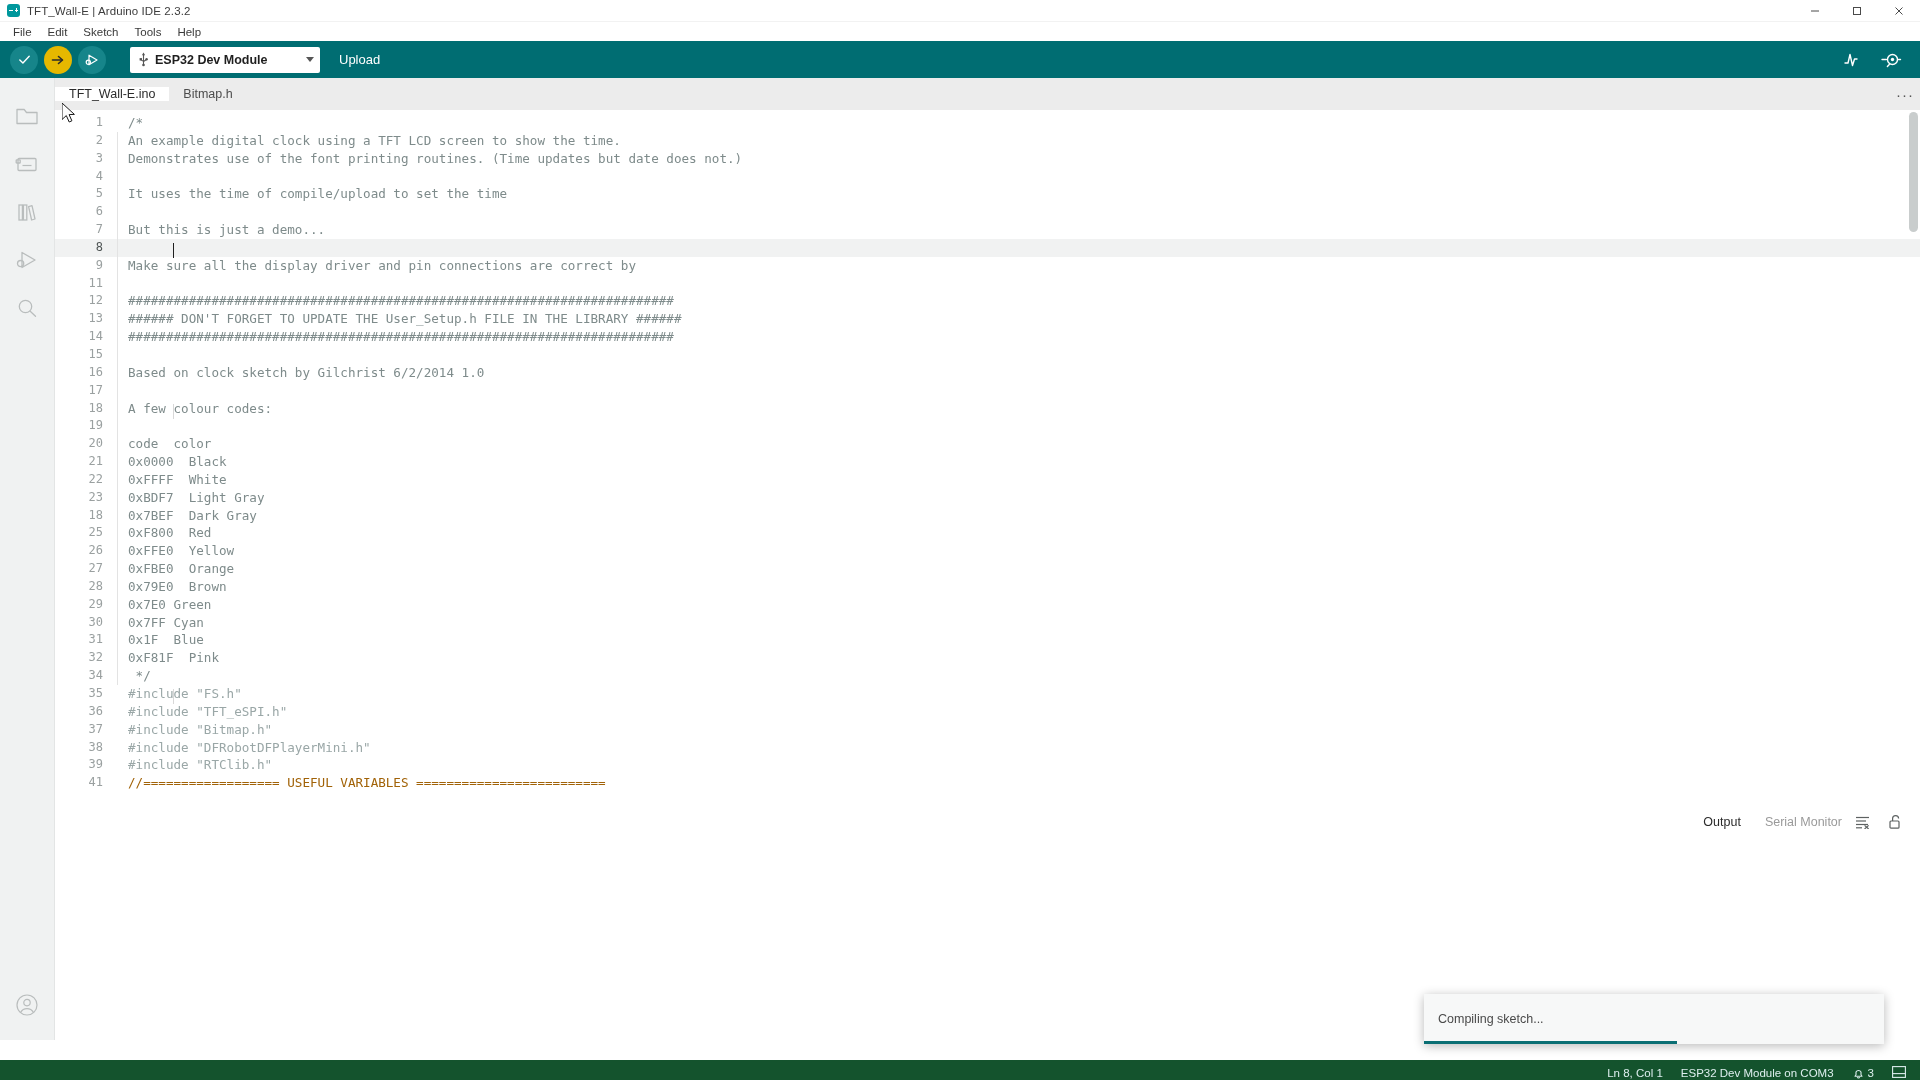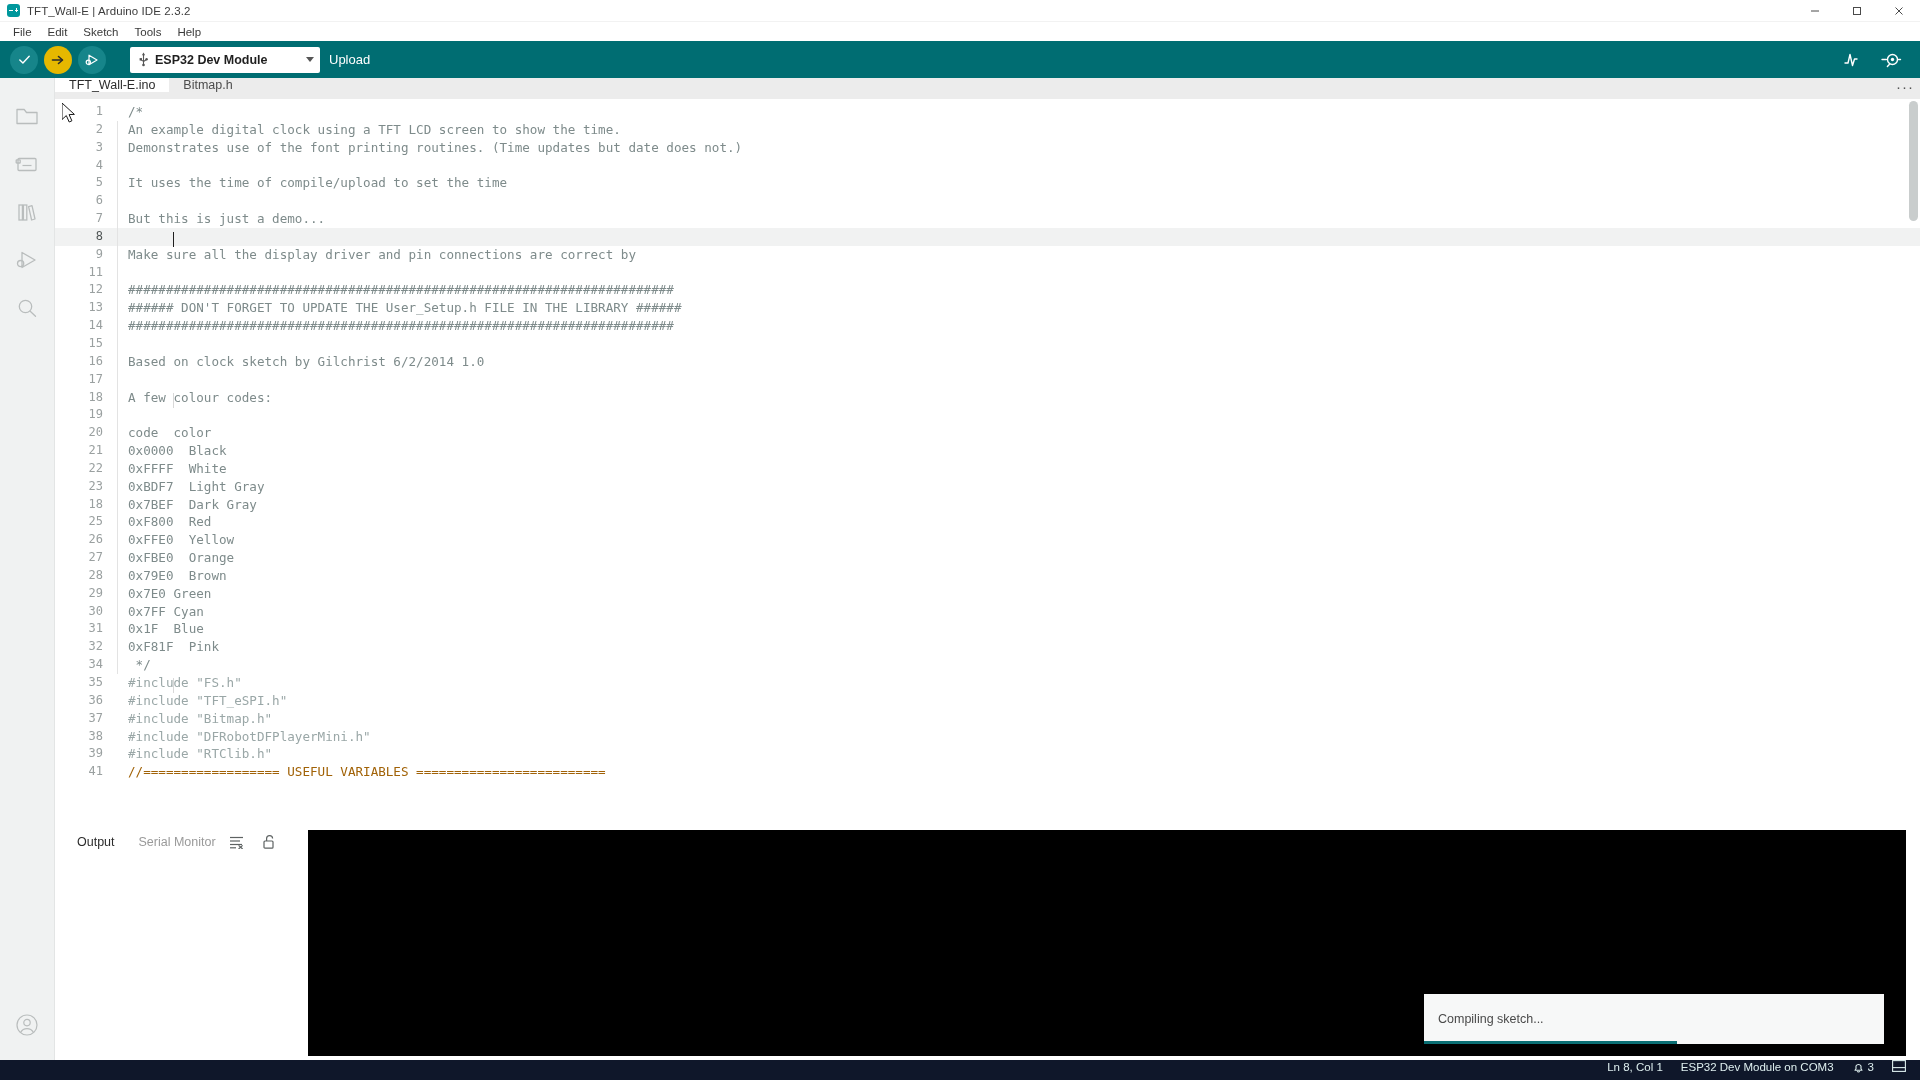--- a/index.html
+++ b/index.html
@@ -68,41 +68,41 @@
   }
   .usb-ico { width:14px; display:flex; justify-content:center; flex:none; }
   .board-name {
     font-size:12.5px; font-weight:bold; color:#1f1f1f; margin-left:5px;
     white-space:nowrap; overflow:hidden; text-overflow:ellipsis;
   }
   .caret {
     margin-left:auto; width:0; height:0; border-left:4px solid transparent;
     border-right:4px solid transparent; border-top:5px solid #555; flex:none;
   }
-  .upload-label { color:#fff; font-size:13px; margin-left:9px; white-space:nowrap; }
+  .upload-label { color:#fff; font-size:13px; margin-left:19px; white-space:nowrap; }
   .tbar-right { margin-left:auto; display:flex; align-items:center; gap:16px; padding-right:8px; }
   .tbar-ricon { width:22px; height:22px; display:flex; align-items:center; justify-content:center; }
 
   
   .bodywrap { flex:1; display:flex; min-height:0; }
 
   .activitybar {
     width:55px; background:#f0f2f2; border-right:1px solid #e3e5e5;
     display:flex; flex-direction:column; align-items:center; padding-top:14px; flex:none;
   }
   .act-icon {
     width:46px; height:48px; display:flex; align-items:center; justify-content:center;
     color:#b9bdbd;
   }
   .act-bottom { margin-top:auto; padding-bottom:22px; }
 
   .editorcol { flex:1; display:flex; flex-direction:column; min-width:0; }
 
   .tabbar {
-    height:21px; background:#ececec; display:flex; align-items:flex-start; flex:none;
+    height:32px; background:#ececec; display:flex; align-items:center; flex:none;
     position:relative;
   }
   .etab {
     padding:0 14px; display:flex; align-items:center; font-size:12.5px;
     color:#4c4c4c; white-space:nowrap;
   }
   .etab.active { background:#ffffff; color:#2b2b2b; }
   .tab-more {
     margin-left:auto; width:30px; display:flex; align-items:center;
     justify-content:center; color:#555; font-size:15px; letter-spacing:1px;
@@ -130,21 +130,21 @@
   }
   .scroll-v {
     position:absolute; right:0; top:0; width:14px; height:100%; background:transparent;
   }
   .scroll-thumb {
     position:absolute; right:2px; top:2px; width:9px; height:120px;
     background:#c9cdcd; border-radius:5px;
   }
 
   
-  .panel { height:230px; background:#ffffff; display:flex; flex-direction:row; flex:none; }
+  .panel { height:230px; background:#ffffff; display:flex; flex-direction:column; flex:none;align-items:flex-end; }
   .panel-head {
     height:24px; display:flex; align-items:center; padding-left:10px;
     background:#ffffff; flex:none;
   }
   .ptab { font-size:12.5px; padding:0 12px; color:#9a9a9a; }
   .ptab.active { color:#2b2b2b; }
   .panel-icons { margin-left:auto; display:flex; gap:14px; padding-right:16px; }
   .picon { width:18px; height:18px; display:flex; align-items:center; justify-content:center; color:#5d6262; }
   .panel-body { flex:1; background:#000000; margin:0 14px 4px 14px; }
 
@@ -152,22 +152,22 @@
   .toast {
     position:absolute; right:36px; bottom:36px; width:460px; height:50px;
     background:#f7f8f8; box-shadow:0 2px 10px rgba(0,0,0,.28);
     display:flex; align-items:center; padding-left:14px;
   }
   .toast-text { font-size:12.5px; color:#4a4a4a; }
   .toast-prog { position:absolute; left:0; bottom:0; height:3px; background:#0a6e73; }
 
   
   .statusbar {
-    height:20px; background:#0f172a; color:#ddeeee; display:flex; align-items:flex-start;
-    font-size:11.5px; flex:none; position:relative; z-index:30;
+    height:20px; background:#14532d; color:#ddeeee; display:flex; align-items:flex-end;
+    font-size:11.5px; flex:none; position:relative; z-index:30;margin-top:20px;
   }
   .sb-right { margin-left:auto; display:flex; align-items:center; gap:18px; padding-right:14px; }
   .sb-item { white-space:nowrap; }
   .sb-bell { display:flex; align-items:center; gap:3px; }
 </style>
 </head>
 <body>
 
 <div class="app">
 

